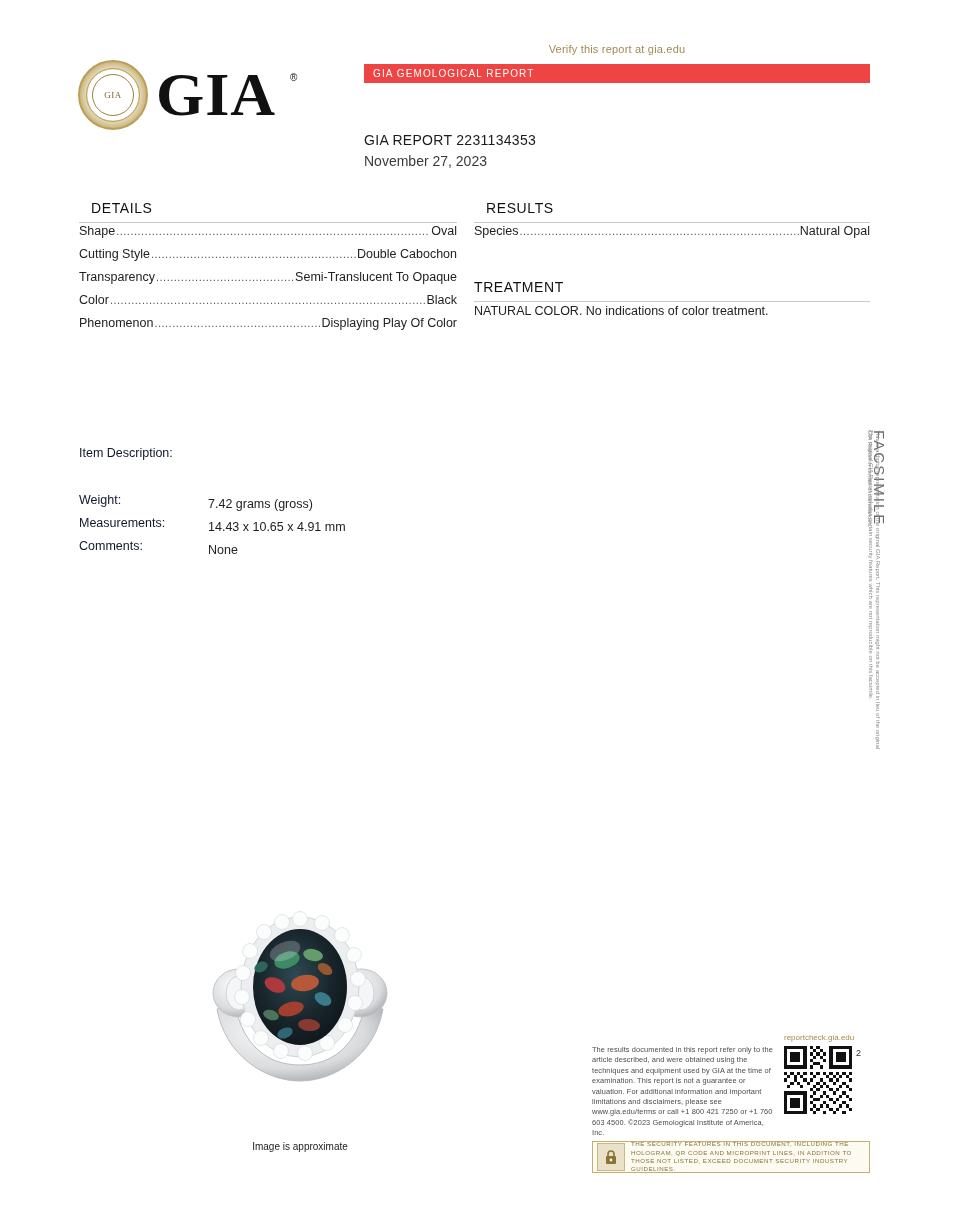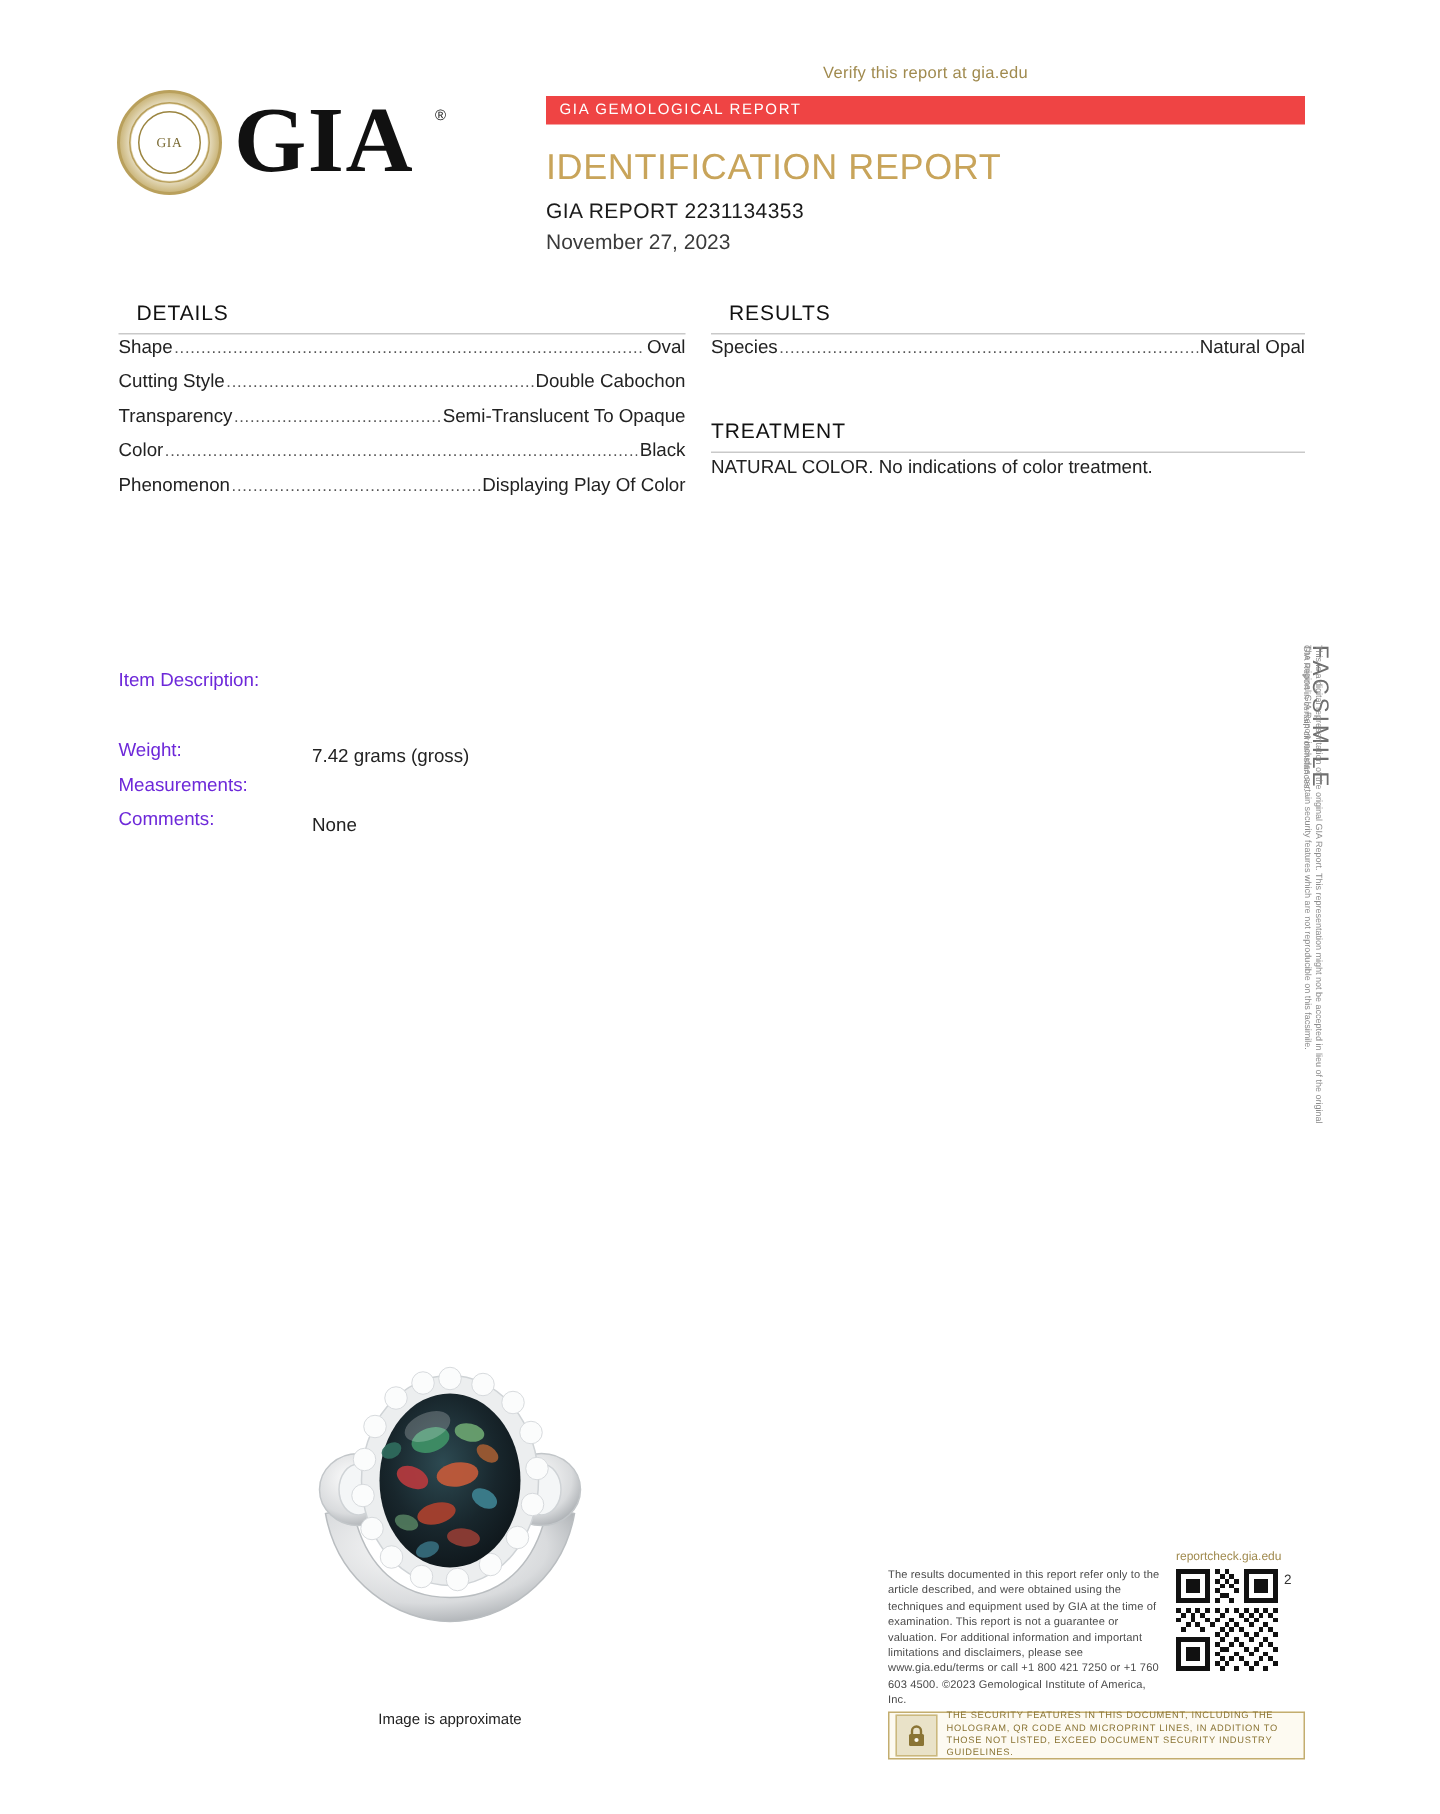--- a/index.html
+++ b/index.html
@@ -182,21 +182,21 @@
     font-size: 12.5px;
     color: #222;
     width: 400px;
   }
 
   
   .item-label {
     position: absolute;
     left: 79px;
     font-size: 12.5px;
-    color: #6d28d9;
+    color: #0f172a;
   }
   .item-value {
     position: absolute;
     left: 208px;
     font-size: 12.5px;
     color: #222;
     width: 580px;
     line-height: 23px;
   }
 
@@ -338,21 +338,20 @@
       <div class="seal-ring2"></div>
       <div class="seal-inner">
           <span>GIA</span>
         </div>
     </div>
     <div class="gia-word">GIA</div>
     <div class="reg-mark">®</div>
   </div>
 
   <div class="report-band">GIA GEMOLOGICAL REPORT</div>
-  <div class="report-title">IDENTIFICATION REPORT</div>
   <div class="report-number">GIA REPORT 2231134353</div>
   <div class="report-date">November 27, 2023</div>
 
   <div class="sec-title" style="left:79px; top:200px;">DETAILS</div>
   <div class="rule" style="left:79px; top:222px; width:378px;"></div>
 
   <div class="dotrow" style="left:79px; top:224px;">
     <span class="lbl">Shape</span>
     <span class="dots">......................................................................................................</span>
     <span class="val">Oval</span>
@@ -390,20 +389,21 @@
   <div class="treat-title">TREATMENT</div>
   <div class="rule" style="left:474px; top:301px; width:396px;"></div>
   <div class="treat-text">NATURAL COLOR. No indications of color treatment.</div>
 
   <div class="item-label" style="top:446px;">Item Description:</div>
 
   <div class="item-label" style="top:493px;">Weight:</div>
   <div class="item-value" style="top:493px;">7.42 grams (gross)</div>
 
   <div class="item-label" style="top:516px;">Measurements:</div>
+  <div class="item-value" style="top:516px;">14.43 x 10.65 x 4.91 mm</div>
 
   <div class="item-label" style="top:539px;">Comments:</div>
   <div class="item-value" style="top:539px;">None</div>
 
   <div class="facsimile-wrap">
     <div class="fac-big">FACSIMILE</div>
     <div class="fac-small">This is a digital representation of the original GIA Report. This representation might not be accepted in lieu of the original GIA Report in certain circumstances.</div>
     <div class="fac-small2">The original GIA Report includes certain security features which are not reproducible on this facsimile.</div>
   </div>
 

